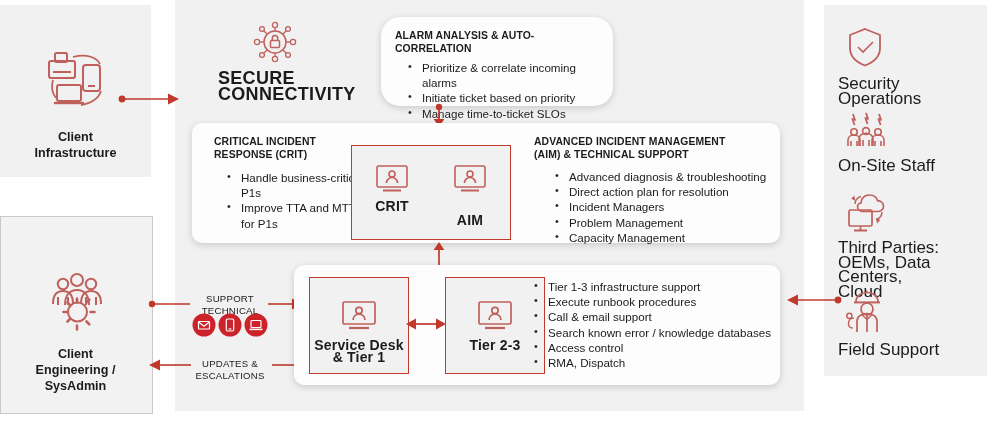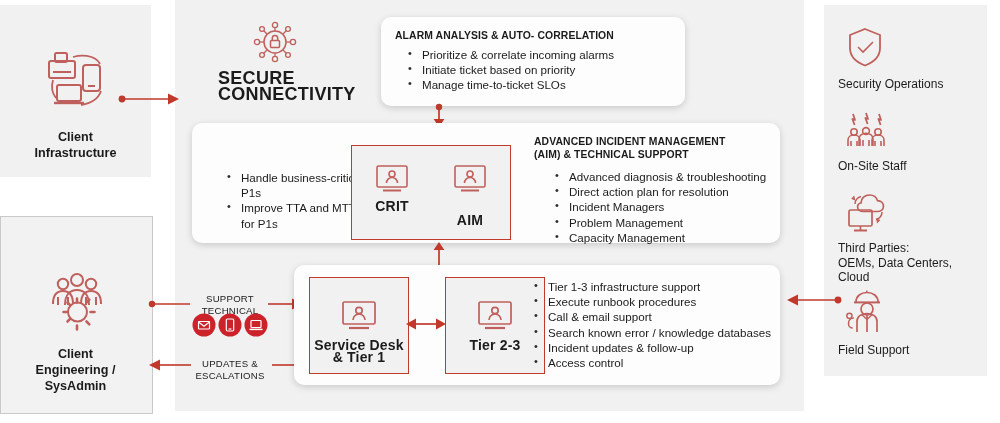--- a/index.html
+++ b/index.html
@@ -17,21 +17,21 @@
   
   .hdr{font-weight:bold;font-size:10.4px;line-height:13px;letter-spacing:.1px;}
   .bl{font-size:11.6px;line-height:15.2px;}
   .bl li{margin:0;padding:0;}
   ul.bul{margin:5px 0 0 0;padding-left:19px;list-style:none;}
   ul.bul li{position:relative;}
   ul.bul li:before{content:"\2022";position:absolute;left:-14px;top:-1px;
                    color:#2a2a2a;font-size:11px;}
   .cap{font-weight:bold;font-size:12.6px;line-height:16px;text-align:center;}
   .cap-sm{font-weight:bold;font-size:14px;line-height:12px;text-align:center;letter-spacing:.2px;}
-  .side-lbl{font-size:12px;line-height:14.6px;}
+  .side-lbl{font-size:17px;line-height:14.6px;}
   .flowlbl{font-size:9.6px;line-height:12px;text-align:center;letter-spacing:.25px;}
   .secconn{font-weight:bold;font-size:18px;line-height:16px;letter-spacing:.3px;}
 
   svg{display:block;overflow:visible;}
 </style>
 </head>
 <body>
 
 <div class="abs gray-panel" style="left:0;top:5px;width:151px;height:172px;"></div>
 
@@ -168,36 +168,40 @@
       <rect x="19.5" y="20.5" width="9" height="7" rx="1"></rect>
       <path d="M21.3 20.5 v-2.2 a2.7 2.7 0 0 1 5.4 0 v2.2"></path>
     </svg>
   </div>
   <div class="secconn" style="margin-top:6px;">
     <span>SECURE</span><br>
     <span>CONNECTIVITY</span>
   </div>
 </div>
 
-<div class="abs white-card" style="left:381px;top:17px;width:304px;height:89px;">
+<div class="abs white-card" style="left:381px;top:17px;width:232px;height:89px;border-radius:19px;">
   <div class="hdr" style="margin:12px 0 0 14px;">ALARM ANALYSIS &amp; AUTO- CORRELATION</div>
   <ul class="bul bl" style="margin-left:22px;">
     <li>Prioritize &amp; correlate incoming alarms</li>
     <li>Initiate ticket based on priority</li>
     <li>Manage time-to-ticket SLOs</li>
   </ul>
 </div>
 
 <svg class="abs" style="left:432px;top:104px;" width="14" height="24">
   <circle cx="7" cy="3" r="3.2" fill="#C0392B"></circle>
   <line x1="7" y1="3" x2="7" y2="16" stroke="#C0392B" stroke-width="1.7"></line>
   <polygon points="1.6,15 7,23 12.4,15" fill="#C0392B"></polygon>
 </svg>
 
 <div class="abs white-card" style="left:192px;top:123px;width:588px;height:120px;">
+  <div class="abs hdr" style="left:22px;top:12px;width:160px;">
+    <span>CRITICAL INCIDENT</span><br>
+    <span>RESPONSE (CRIT)</span>
+  </div>
   <ul class="abs bul bl" style="left:30px;top:42px;width:132px;">
     <li>Handle business-critical P1s</li>
     <li>Improve TTA and MTTR for P1s</li>
   </ul>
 
   <div class="abs red-box" style="left:159px;top:22px;width:158px;height:93px;">
     <div class="abs" style="left:8px;top:18px;width:64px;">
       <div style="margin:0 auto;width:36px;">
         <svg width="36" height="30" viewBox="0 0 36 30" fill="none" stroke="#C0605C" stroke-width="1.6">
           <rect x="3" y="2" width="30" height="21" rx="1.6"></rect>
@@ -271,22 +275,22 @@
       </svg>
     </div>
     <div class="cap-sm" style="margin-top:7px;">Tier 2-3</div>
   </div>
 
   <ul class="abs bul bl" style="left:235px;top:9px;width:250px;">
     <li>Tier 1-3 infrastructure support</li>
     <li>Execute runbook procedures</li>
     <li>Call &amp; email support</li>
     <li>Search known error / knowledge databases</li>
-    <li>Incident updates &amp; follow-up</li>
     <li>Access control</li>
+    <li>RMA, Dispatch</li>
   </ul>
 </div>
 
 <svg class="abs" style="left:786px;top:293px;" width="56" height="14">
   <circle cx="52" cy="7" r="3.4" fill="#C0392B"></circle>
   <line x1="51" y1="7" x2="12" y2="7" stroke="#C0392B" stroke-width="1.7"></line>
   <polygon points="12,1.5 1,7 12,12.5" fill="#C0392B"></polygon>
 </svg>
 
 <div class="abs" style="left:838px;top:26px;width:146px;">

